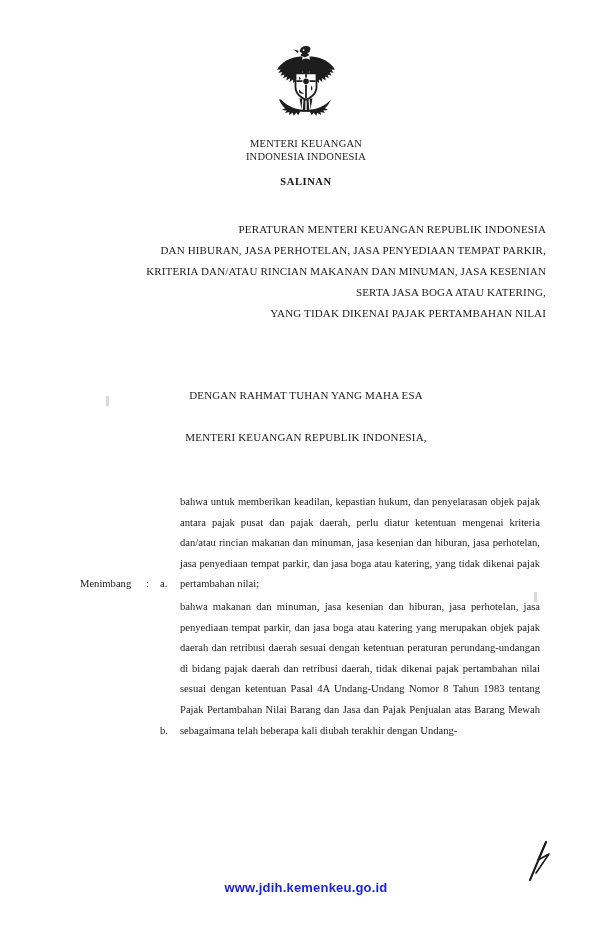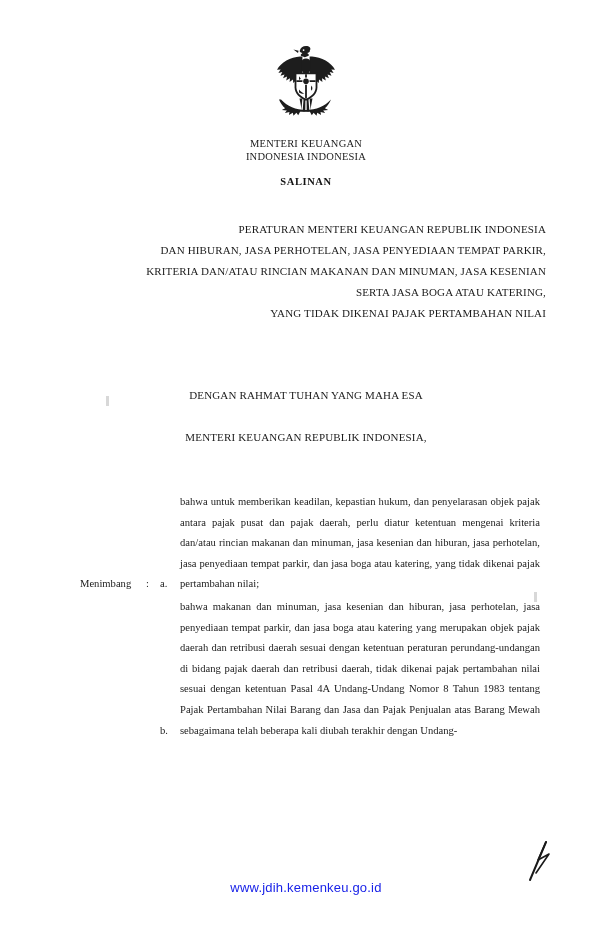--- a/index.html
+++ b/index.html
@@ -148,21 +148,21 @@
     height: 46px;
   }
   .watermark {
     position: absolute;
     left: 0;
     top: 880px;
     width: 612px;
     text-align: center;
     font-family: "Liberation Sans", sans-serif;
     font-size: 13px;
-    font-weight: normal;
+    font-weight: bold;
     color: #1a23e8;
     letter-spacing: 0.2px;
   }
   .edge-mark {
     position: absolute;
     background: #d8d8d8;
   }
 </style>
 </head>
 <body>

